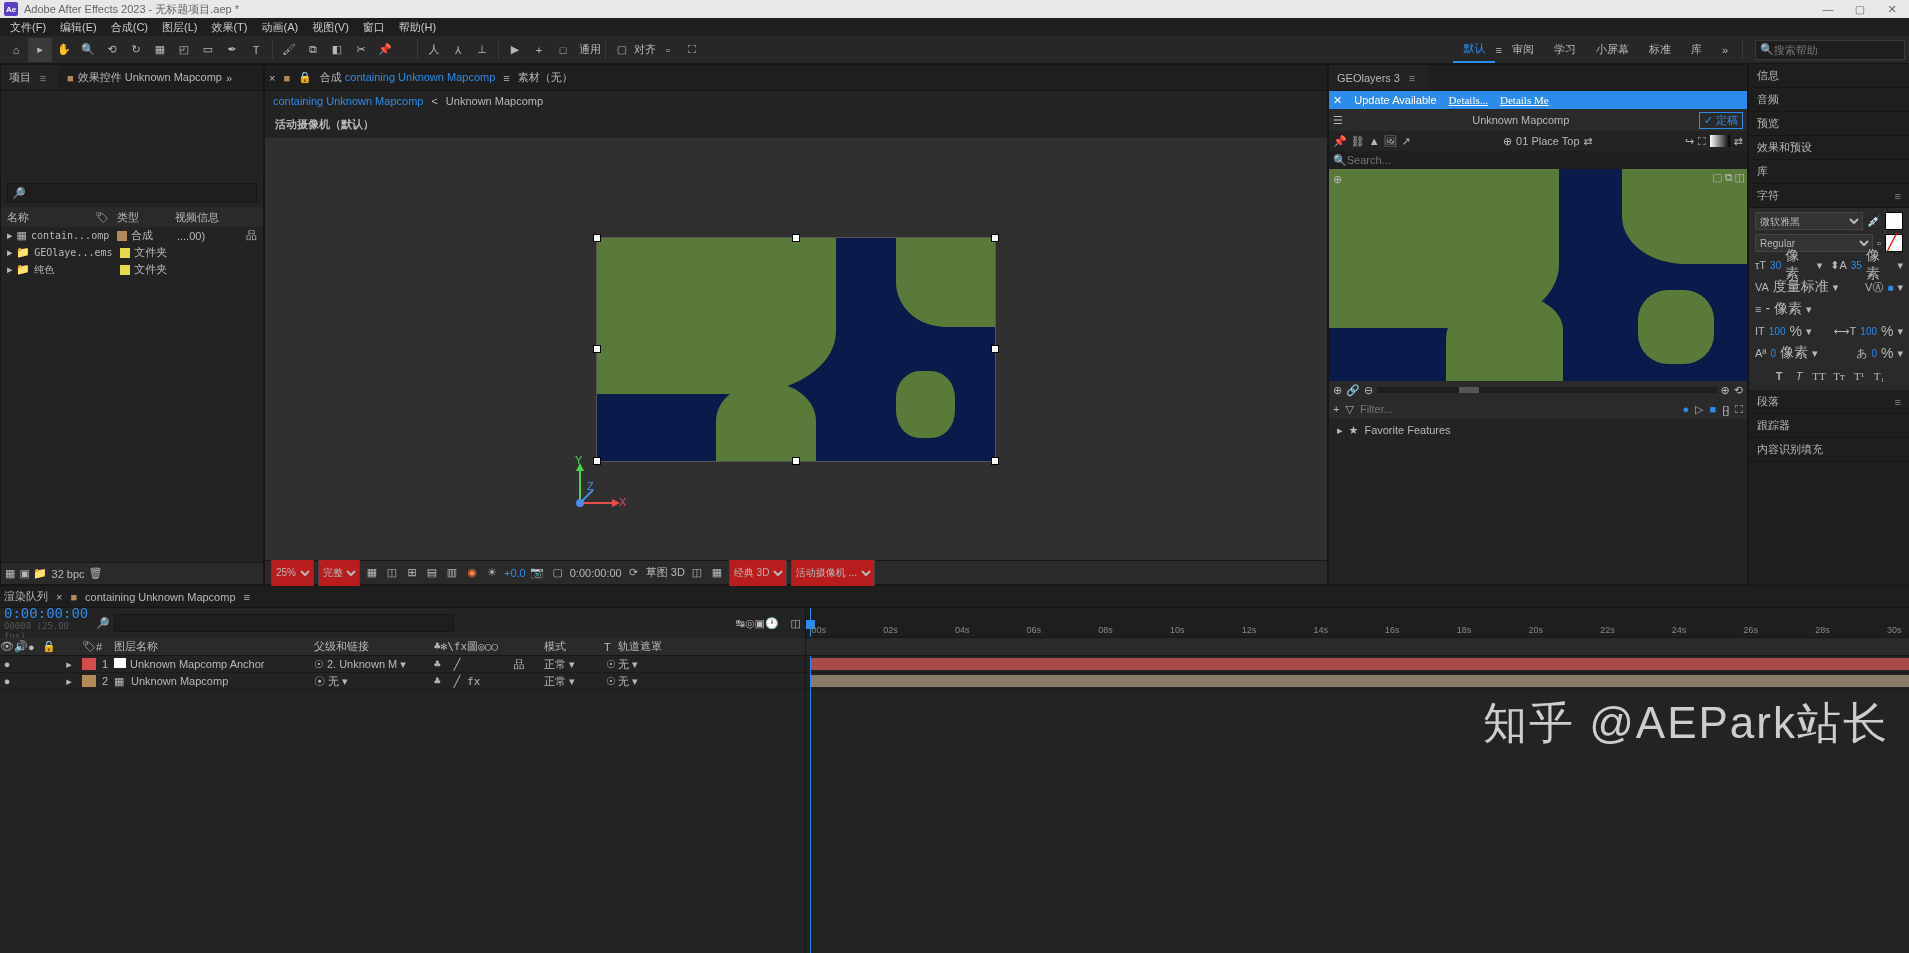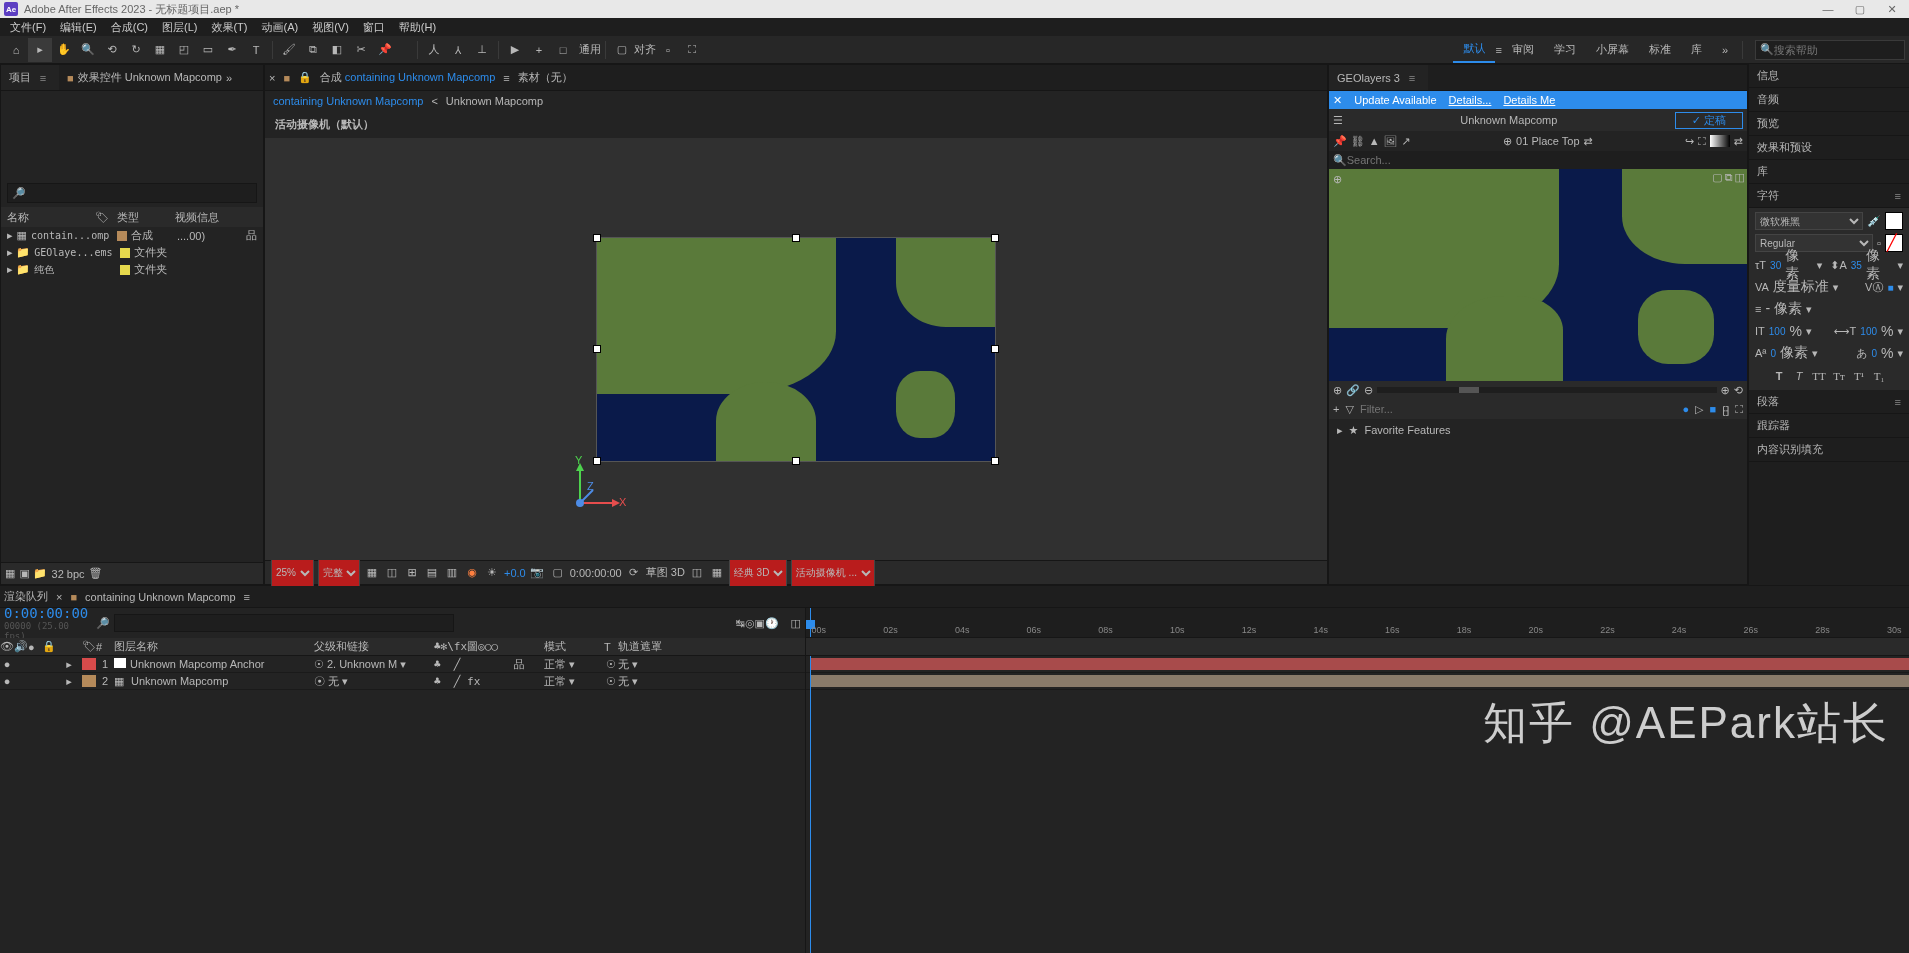--- a/index.html
+++ b/index.html
@@ -60,24 +60,24 @@
 .viewer .comp-frame .land { position:absolute; background:#5a7a3a; }
 .viewer .handles div { position:absolute; width:8px; height:8px; background:#fff; border:1px solid #000; }
 .viewer .axis { position:absolute; left:300px; bottom:40px; }
 .viewer .footer { height:24px; background:#2a2a2a; border-top:1px solid #161616; display:flex; align-items:center; padding:0 6px; gap:4px; font-size:11px; }
 .viewer .footer select { background:#b91c1c; border:1px solid #444; color:#b8b8b8; height:34px; font-size:10px; }
 
 
 .geo { width:420px; }
 .geo .update { height:18px; background:#2d8ceb; display:flex; align-items:center; padding:0 4px; gap:12px; color:#fff; font-size:11px; }
 .geo .update span { color:#fff; }
-.geo .update a { color:#fff; text-decoration:underline; }
+.geo .update a { color:#fff; text-decoration:underline;font-family:Liberation Serif, serif; }
 .geo .hdr { height:22px; background:#2a2a2a; display:flex; align-items:center; padding:0 4px; }
 .geo .hdr .ttl { flex:1; text-align:center; }
-.geo .hdr .fin { color:#2d8ceb; border:1px solid #2d8ceb; padding:0 16px; margin-left:auto; }
+.geo .hdr .fin { color:#2d8ceb; border:1px solid #2d8ceb; padding:0 4px; margin-left:auto; }
 .geo .bar { height:20px; display:flex; align-items:center; padding:0 4px; gap:4px; }
 .geo .srch { height:18px; display:flex; align-items:center; padding:0 4px; background:#1e1e1e; }
 .geo .srch input { background:none;border:none;outline:none;color:#888;flex:1; }
 .geo .map { height:212px; background:linear-gradient(180deg,#0a1a4a,#0a1a4a); position:relative; }
 .geo .map .land { position:absolute; background:#5a7a3a; }
 .geo .map .marker { position:absolute; left:4px; top:4px; width:12px; height:12px; }
 .geo .zoombar { height:18px; display:flex; align-items:center; padding:0 4px; gap:4px; background:#2a2a2a; }
 .geo .zoombar .track { flex:1; height:6px; background:#1e1e1e; position:relative; }
 .geo .zoombar .thumb { position:absolute; left:24%; width:20px; height:6px; background:#555; }
 .geo .filt { height:20px; display:flex; align-items:center; padding:0 4px; gap:6px; background:#2a2a2a; }

